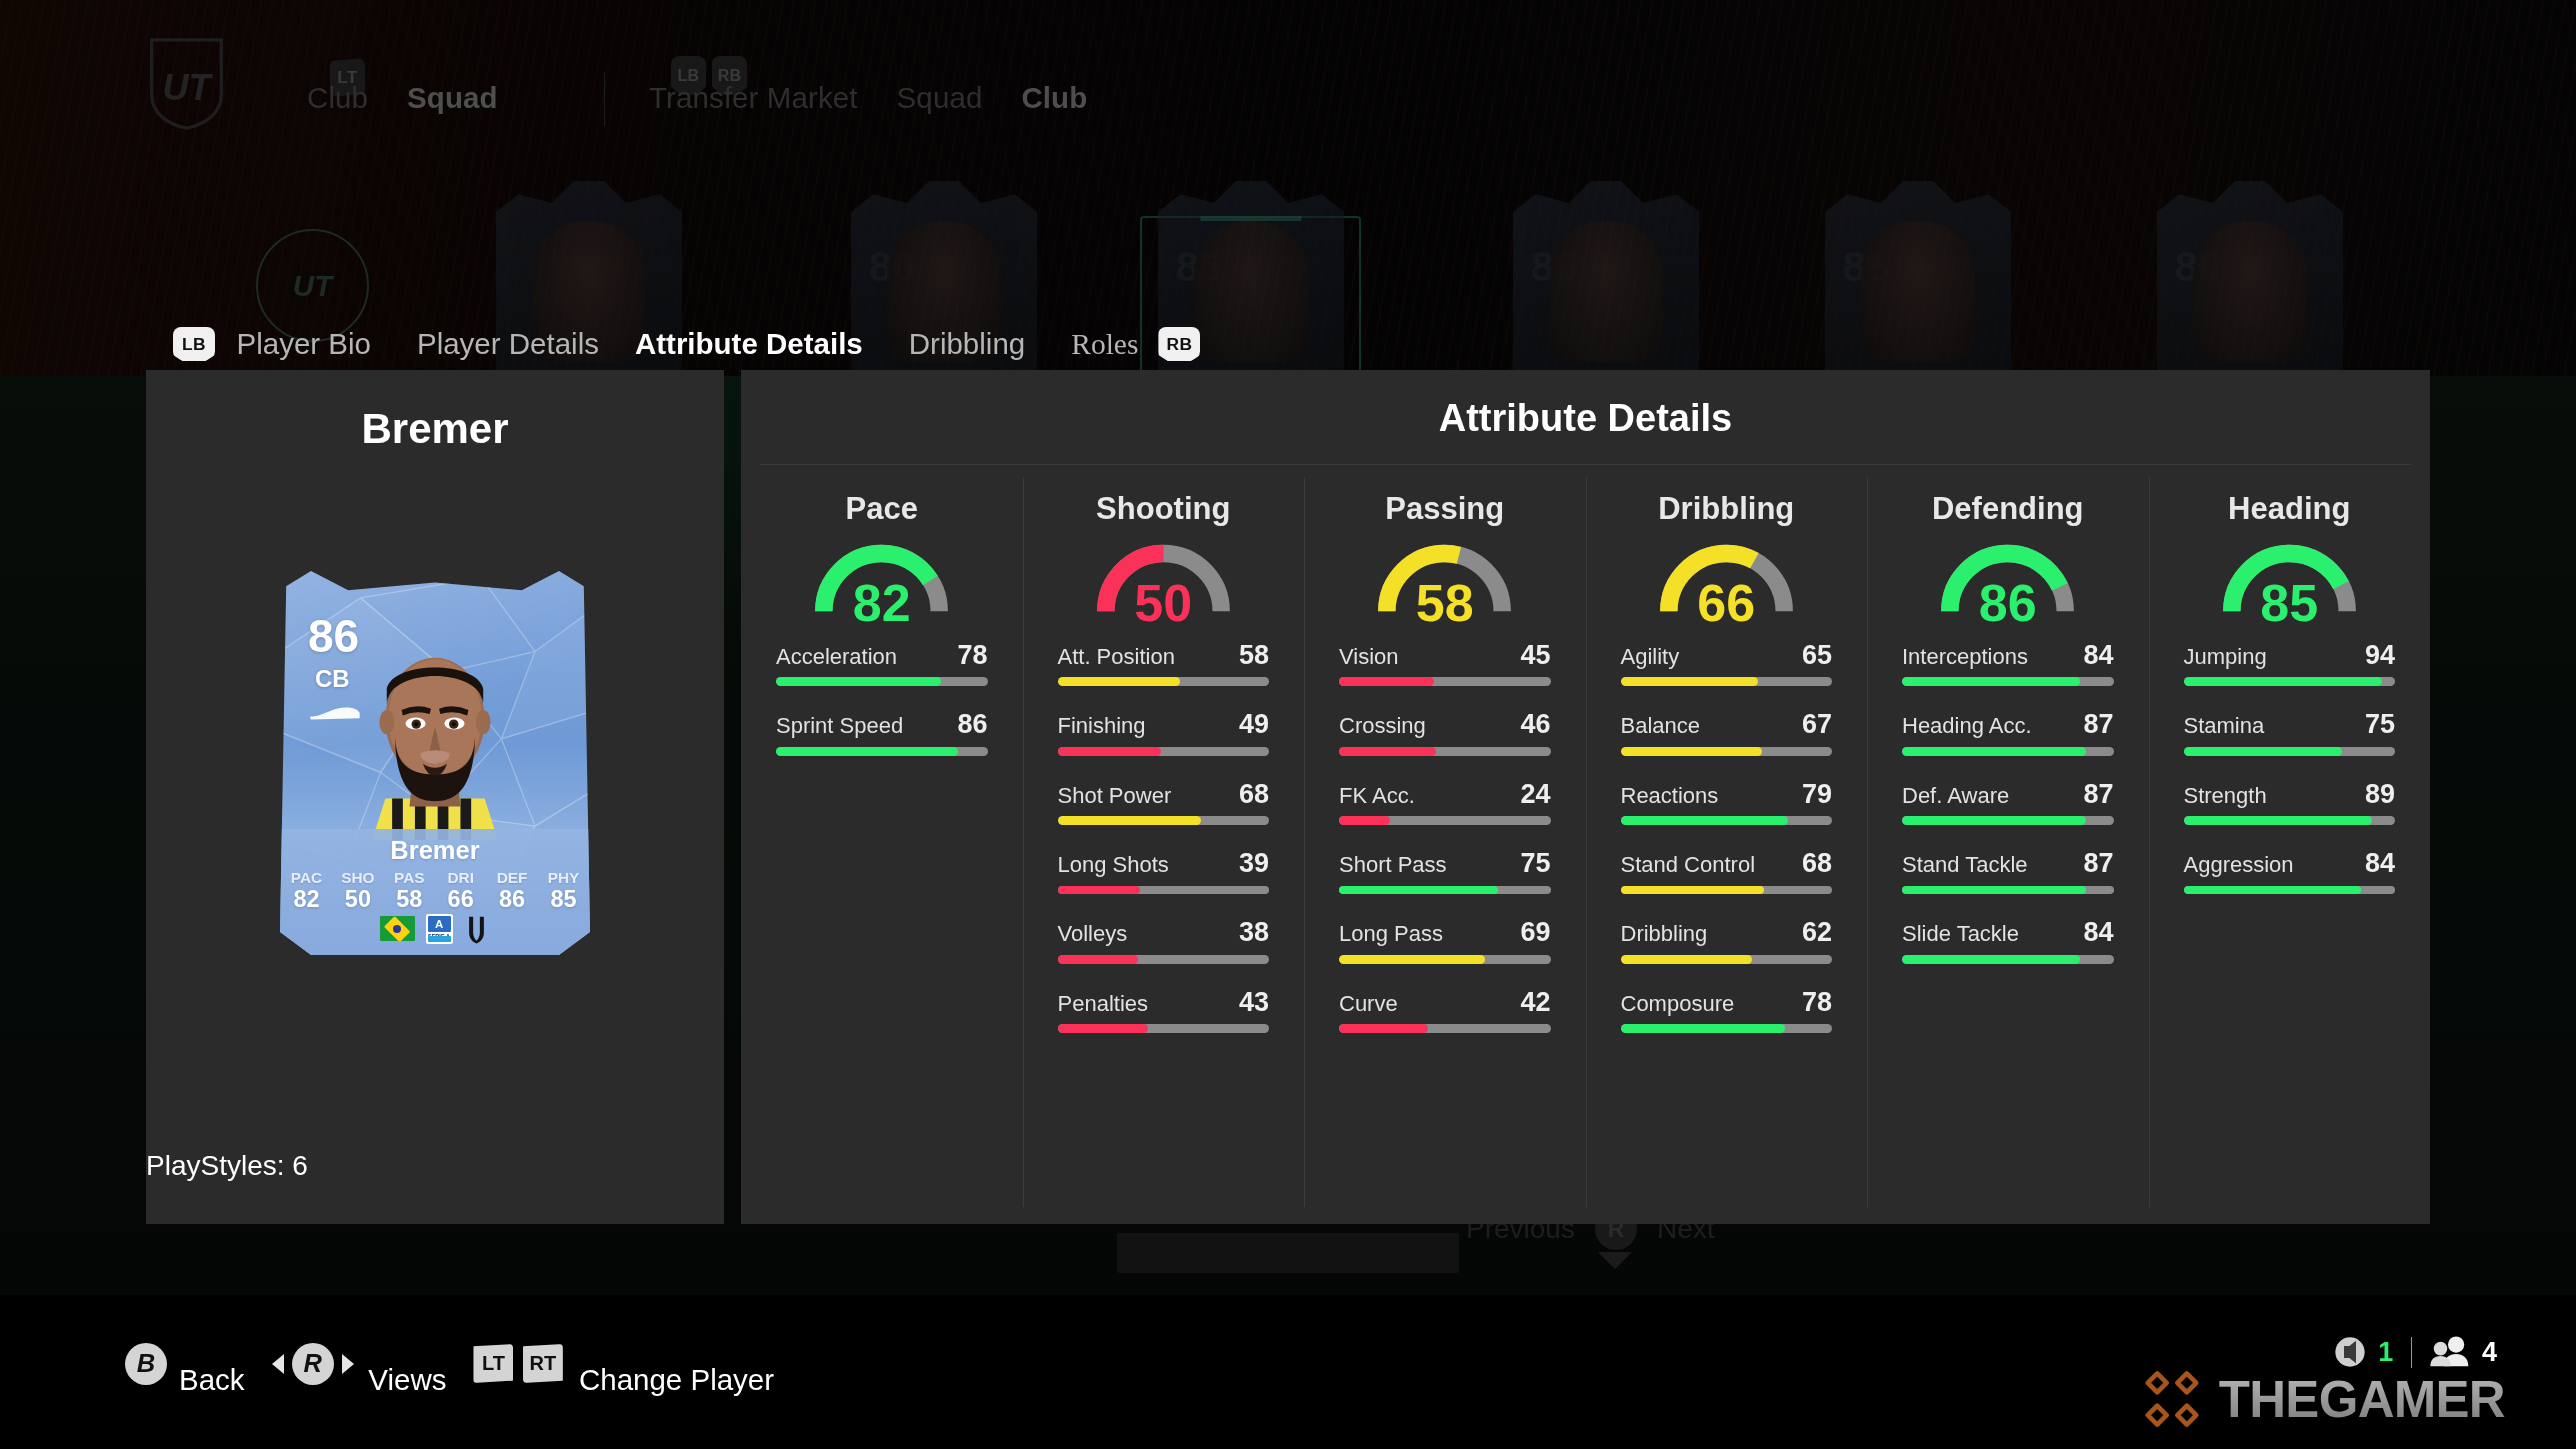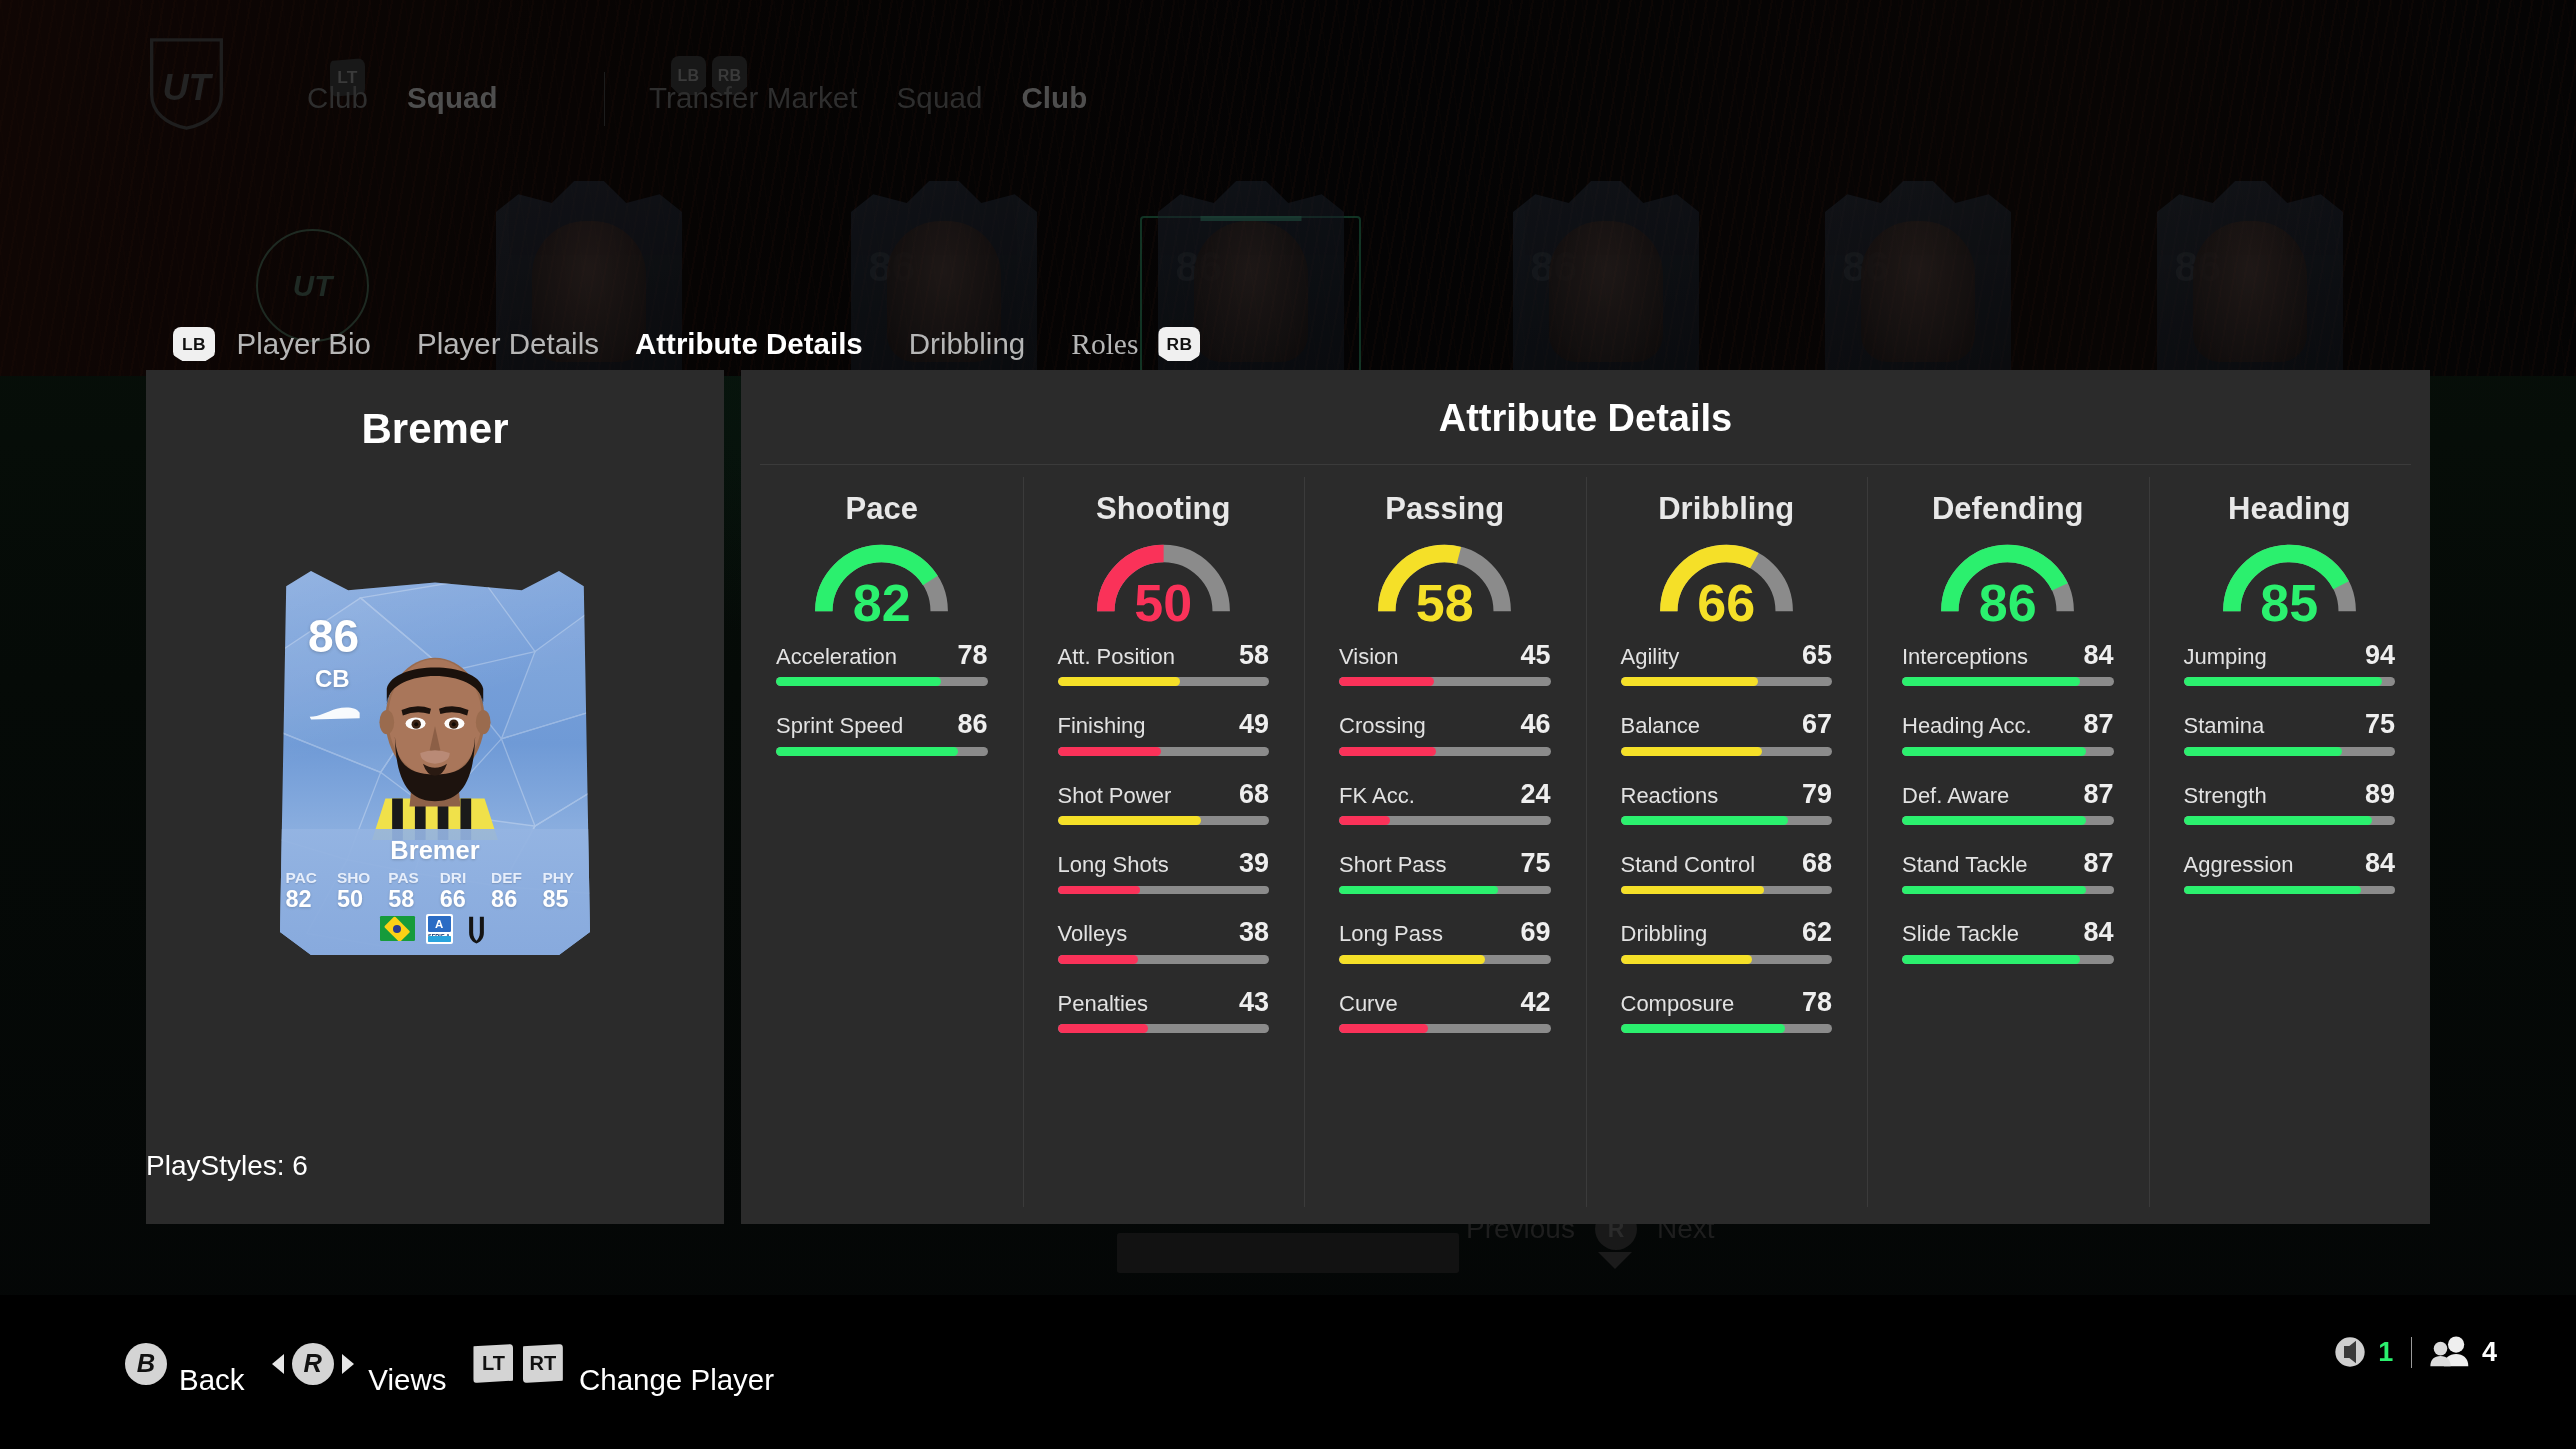--- a/index.html
+++ b/index.html
@@ -141,21 +141,21 @@
     width:180px; height:221px;
   }
   .card-face svg { width:100%; height:100%; display:block; }
   .card-bottom {
     position:absolute; left:0; right:0; bottom:0; height:126px;
     background:linear-gradient(180deg, rgba(148,180,226,.92), rgba(136,170,221,.96));
   }
   .card-name { text-align:center; margin-top:6.7px; font-size:25.5px; font-weight:bold; color:#fff;
     text-shadow:0 1.3px 2.7px rgba(0,0,0,.18); }
   .card-stats { display:flex; justify-content:center; gap:9.4px; margin-top:4px; }
-  .cs { width:42px; text-align:left; }
+  .cs { width:42px; text-align:center; }
   .cs .k { font-size:15.4px; font-weight:bold; color:#e6eefb; text-shadow:0 0.7px 1.3px rgba(0,0,0,.15); }
   .cs .v { font-size:23.5px; font-weight:bold; color:#fff; line-height:1.05; text-shadow:0 1.3px 2.7px rgba(0,0,0,.18); }
   .card-badges { display:flex; justify-content:center; align-items:center; gap:10.7px; margin-top:2.7px; }
   .flag-br { width:35px; height:25px; border-radius:1.3px; position:relative; overflow:hidden;
     background:#169b3b; }
   .flag-br .diam { position:absolute; left:50%; top:50%; width:21.5px; height:14.8px;
     transform:translate(-50%,-50%) rotate(45deg); background:#fcd116; border-radius:1.3px; }
   .flag-br .globe { position:absolute; left:50%; top:50%; width:8px; height:8px;
     transform:translate(-50%,-50%); background:#2a3b8f; border-radius:50%; }
   .serie-a { width:27px; height:29.5px; border-radius:2px; background:#fff; position:relative; overflow:hidden; }
@@ -828,16 +828,29 @@
         <svg viewBox="0 0 62 50">
           <circle cx="40" cy="14" r="12" fill="#efefef"></circle>
           <path d="M22 46 C22 34 30 28 40 28 C50 28 58 34 58 46 Z" fill="#efefef"></path>
           <circle cx="17" cy="20" r="10" fill="#dcdcdc"></circle>
           <path d="M2 46 C2 36 8 31 17 31 C26 31 32 36 32 46 Z" fill="#dcdcdc"></path>
         </svg>
       </div>
       <div class="st-num" style="color:#ffffff;">4</div>
     </div>
 
+    <div class="watermark">
+      <div class="wm-mark">
+        <svg viewBox="0 0 104 104">
+          <g fill="none" stroke="#c1601f" stroke-width="7" stroke-linejoin="round">
+            <path d="M30 14 L44 28 L30 42 L16 28 Z"></path>
+            <path d="M74 14 L88 28 L74 42 L60 28 Z"></path>
+            <path d="M30 62 L44 76 L30 90 L16 76 Z"></path>
+            <path d="M74 62 L88 76 L74 90 L60 76 Z"></path>
+          </g>
+        </svg>
+      </div>
+      <div class="wm-text">THEGAMER</div>
+    </div>
   </div>
 
 </div>
 
 
 </body></html>

